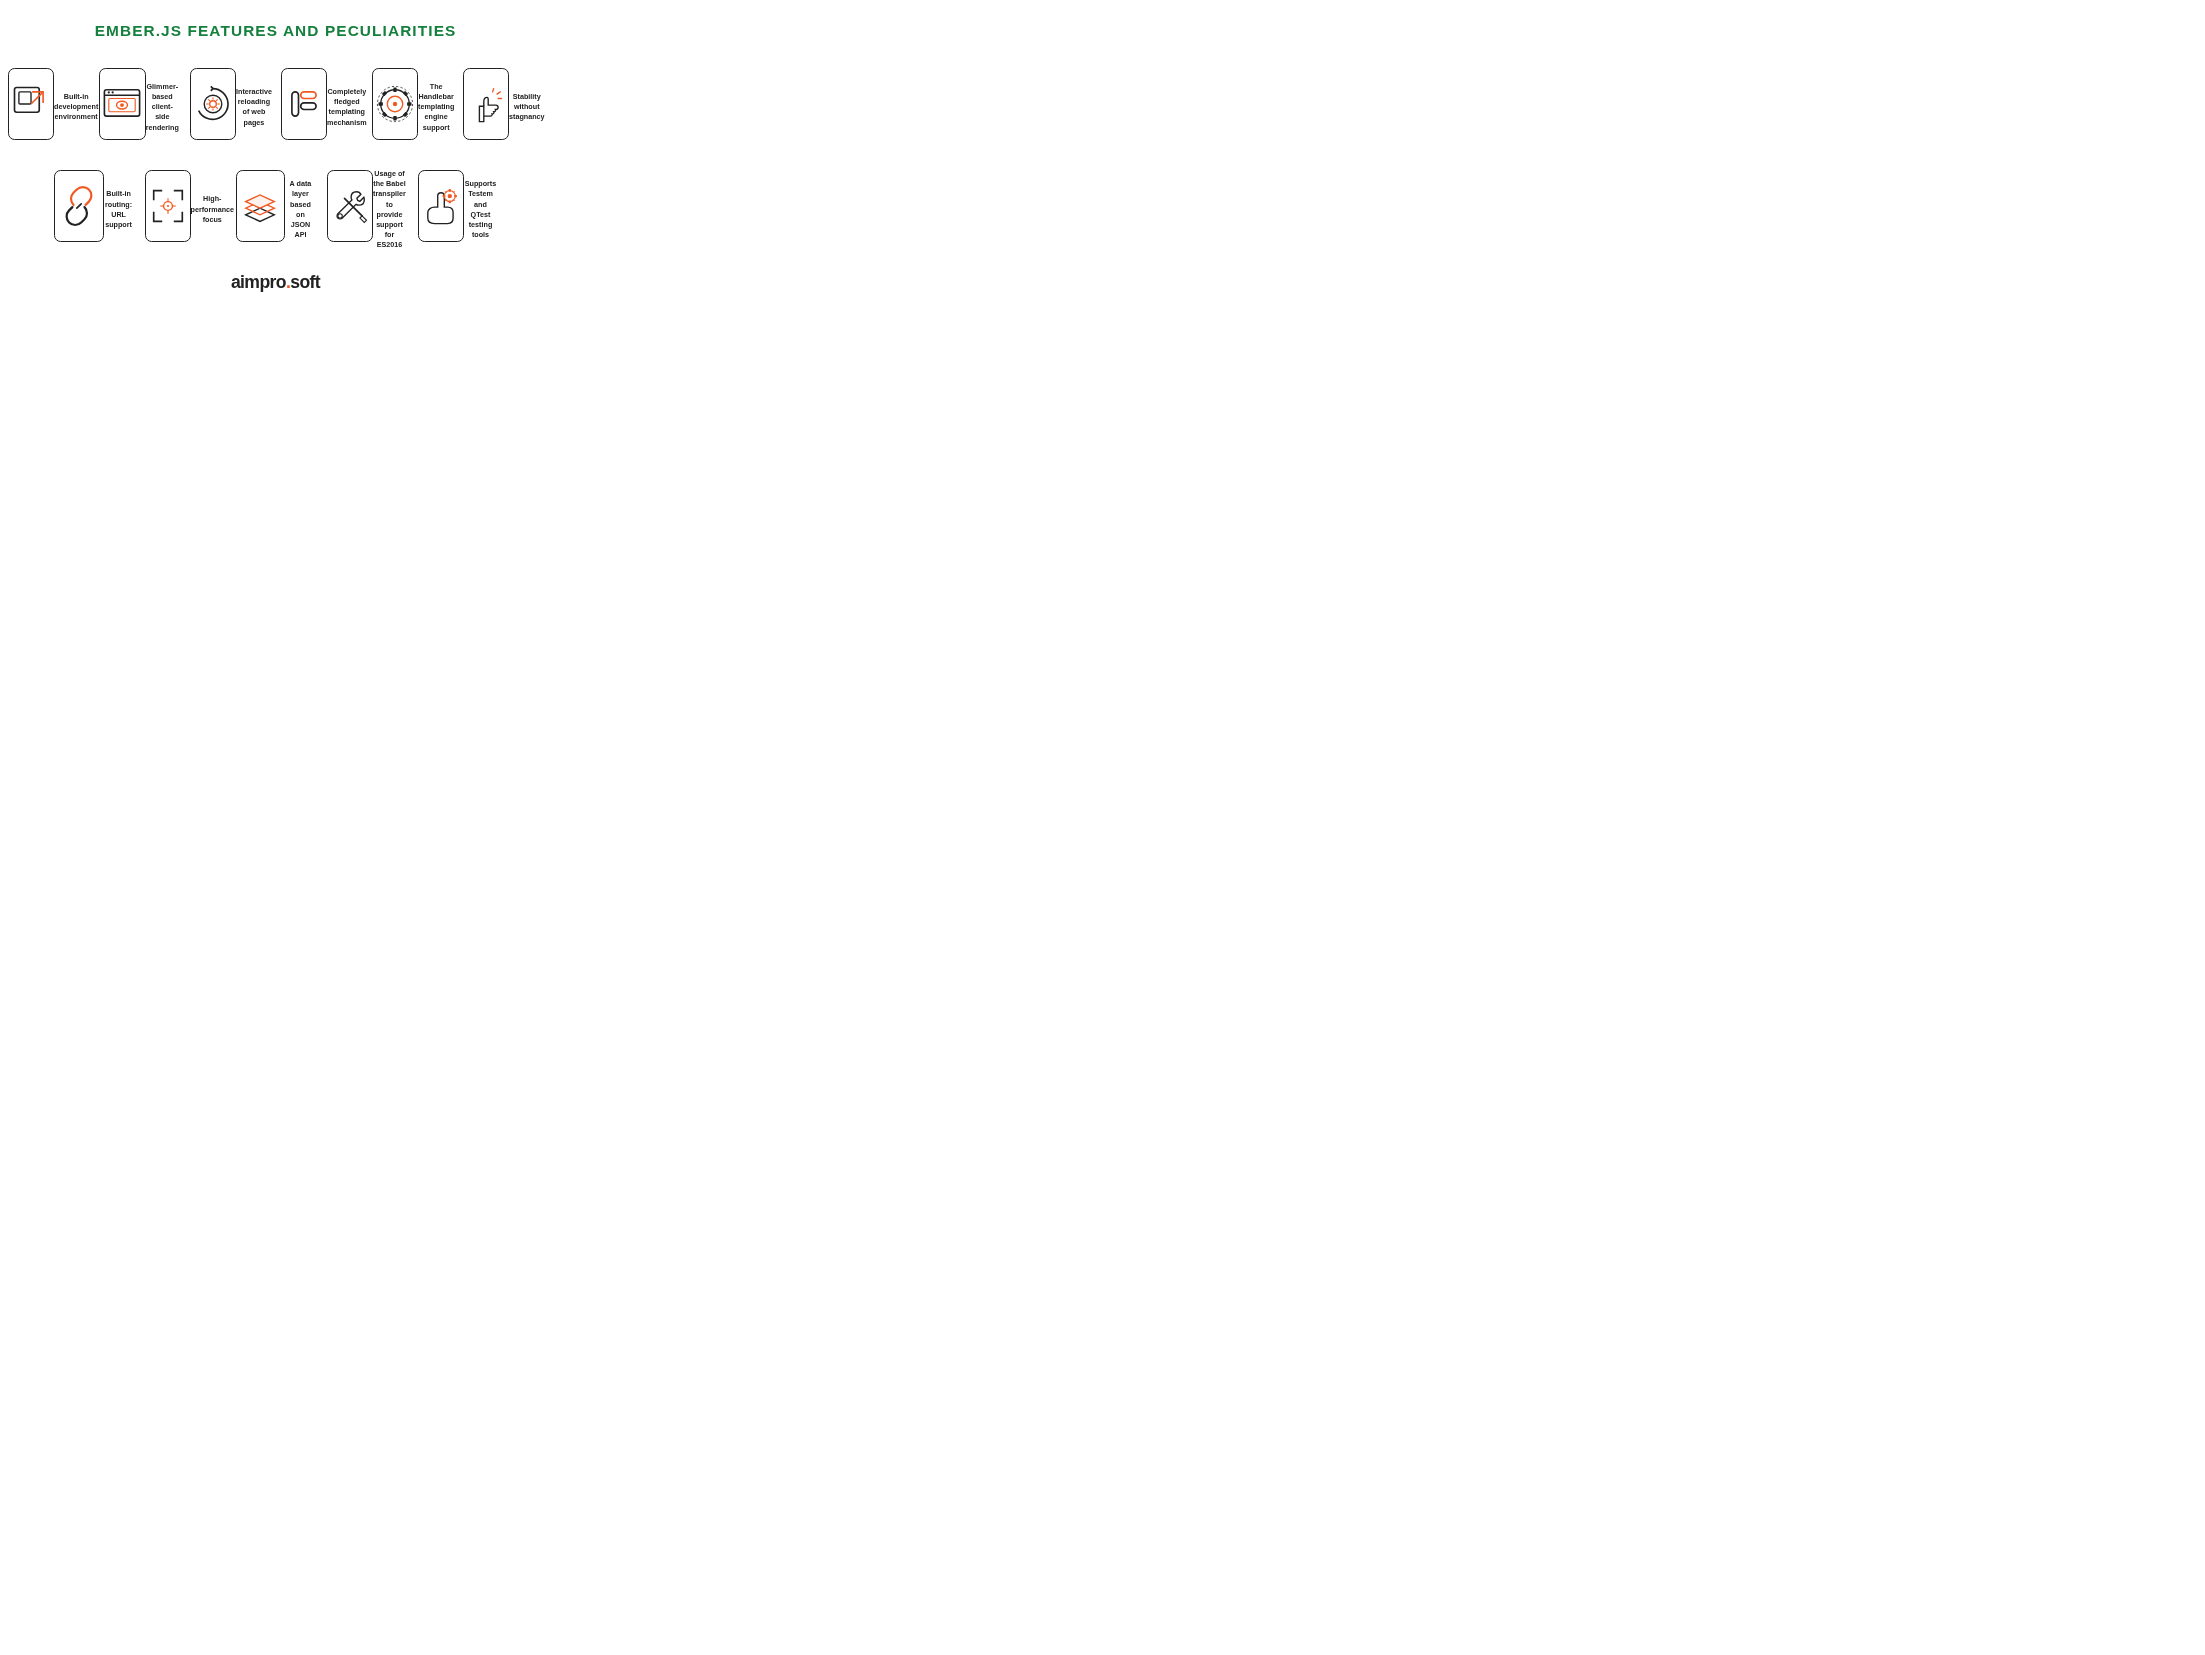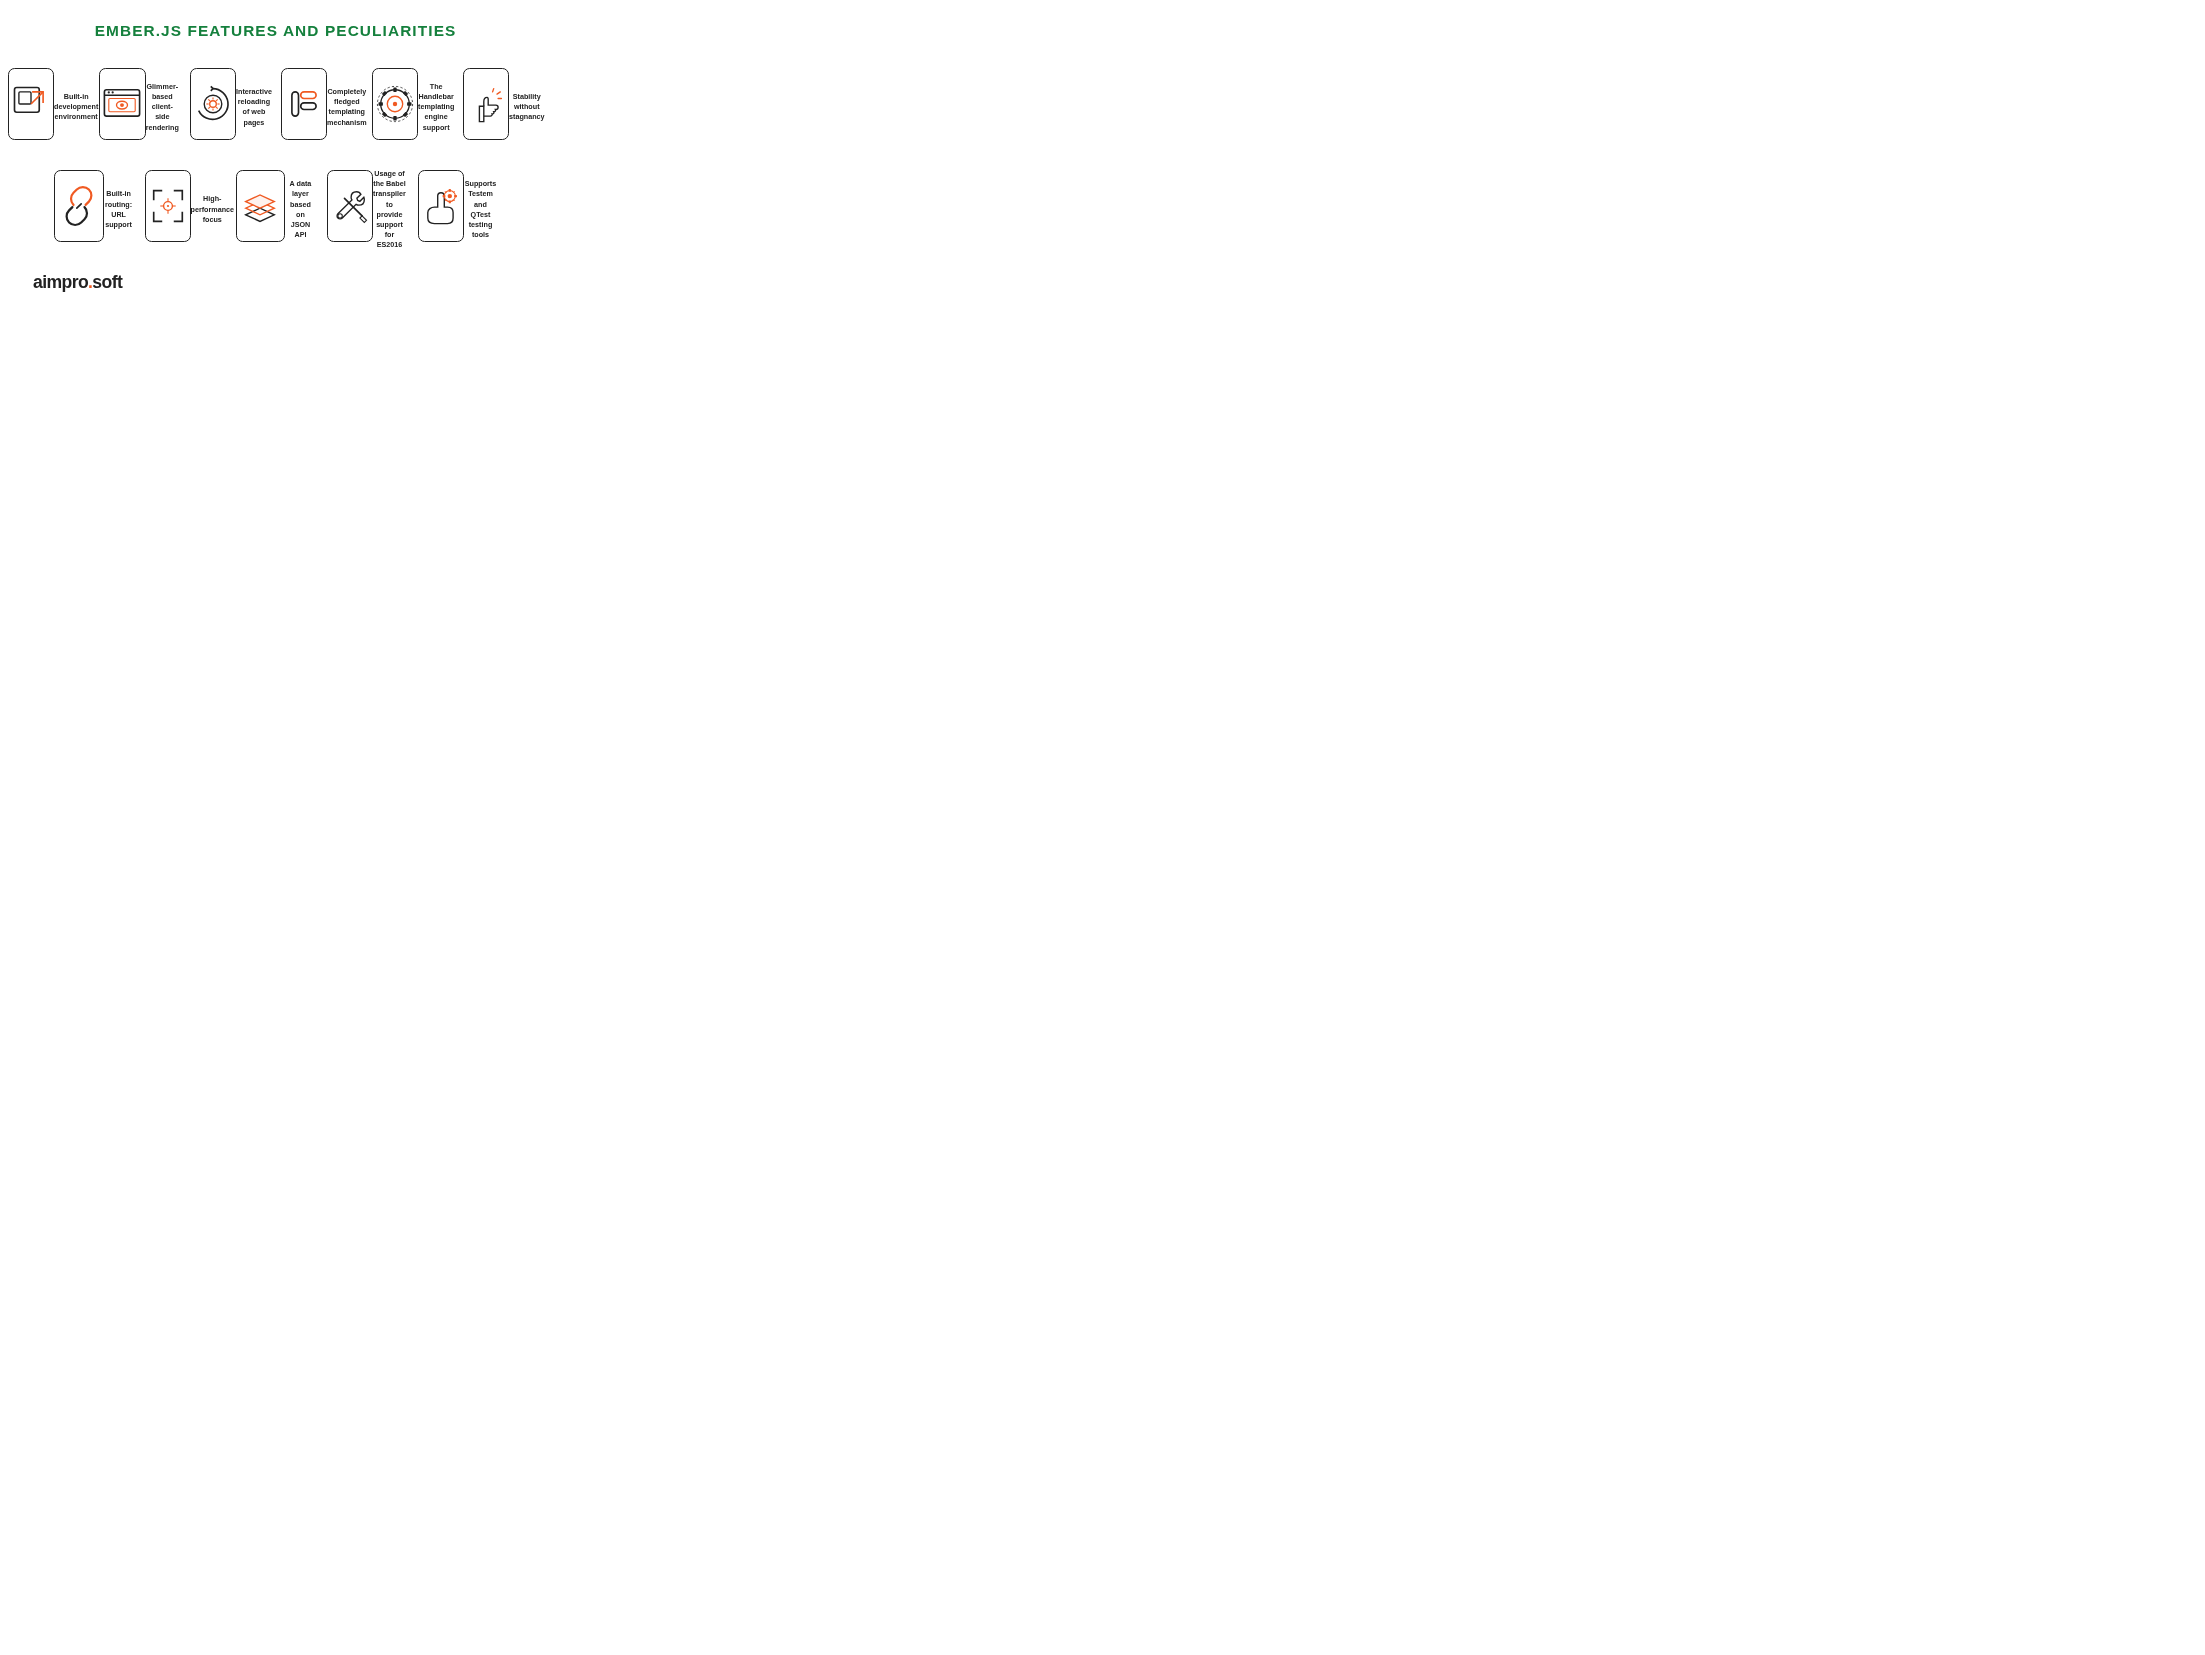--- a/index.html
+++ b/index.html
@@ -48,21 +48,21 @@
     }
     .feature-label {
       font-size: 7.2px;
       font-weight: 700;
       text-align: center;
       color: #222;
       line-height: 1.4;
     }
     .brand-row {
       display: flex;
-      justify-content: flex-start;
+      justify-content: center;
       margin-top: 21px;
     }
     .brand-text {
       font-size: 17.6px;
       font-weight: 900;
       color: #222;
       letter-spacing: -0.6px;
     }
     .brand-dot {
       color: #f05a22;

